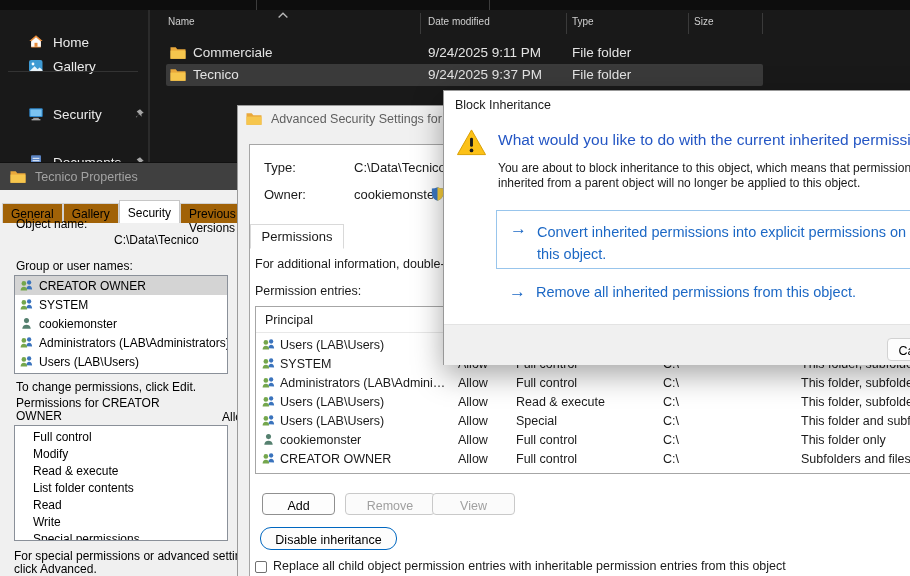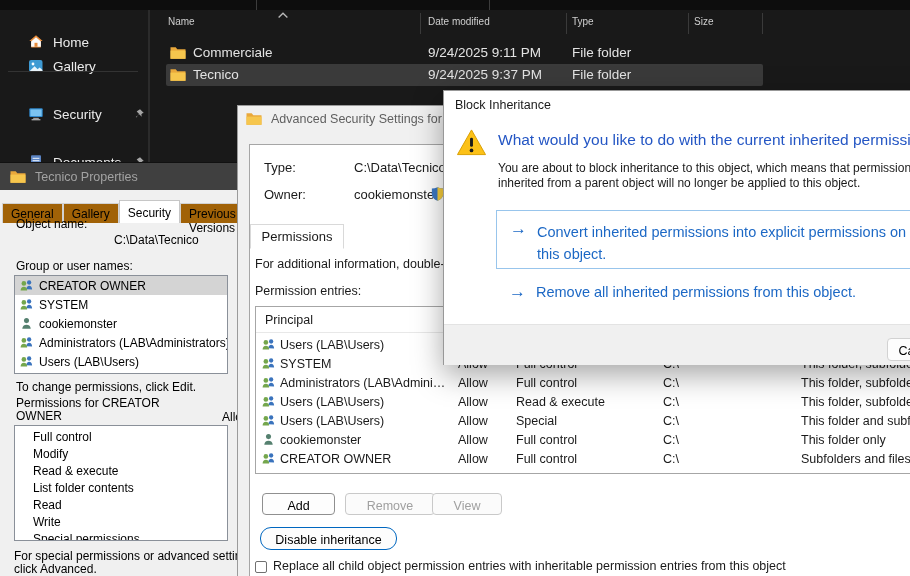--- a/index.html
+++ b/index.html
@@ -389,21 +389,21 @@
               <span class="tc-name">CREATOR OWNER</span>
               <span class="tc-access">Allow</span>
               <span class="tc-type">Full control</span>
               <span class="tc-inh">C:\</span>
               <span class="tc-app">Subfolders and files only</span>
             </div>
           </div>
       </div>
       <button class="abtn" style="left:12px;top:348px;width:73px">Add</button>
       <button class="abtn disabled" style="left:95px;top:348px;width:90px">Remove</button>
-      <button class="abtn disabled" style="left:182px;top:348px;width:70px">View</button>
+      <button class="abtn disabled" style="left:182px;top:348px;width:83px">View</button>
       <button id="btn-disable">Disable inheritance</button>
       <div id="replace-cb"></div>
       <div id="replace-lb">Replace all child object permission entries with inheritable permission entries from this object</div>
     </div>
   </div>
 
   <div id="block">
     <div class="blk-title">Block Inheritance</div>
     <div id="warn">
       <svg viewBox="0 0 32 30">

